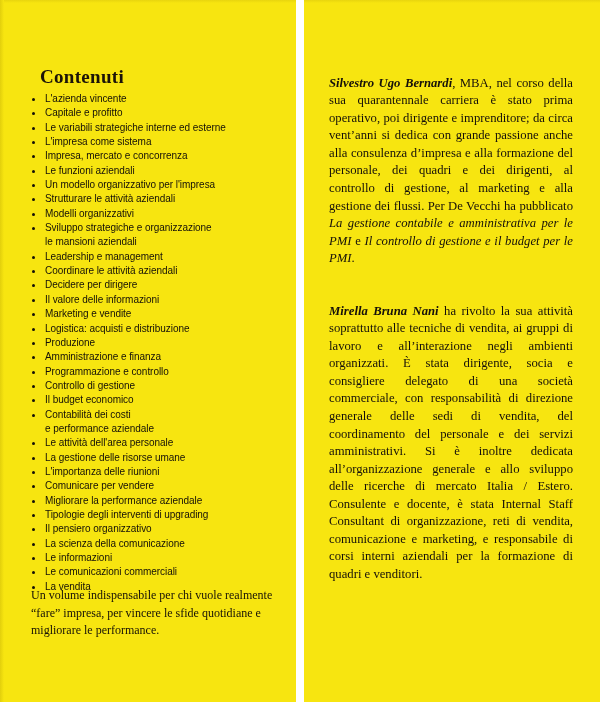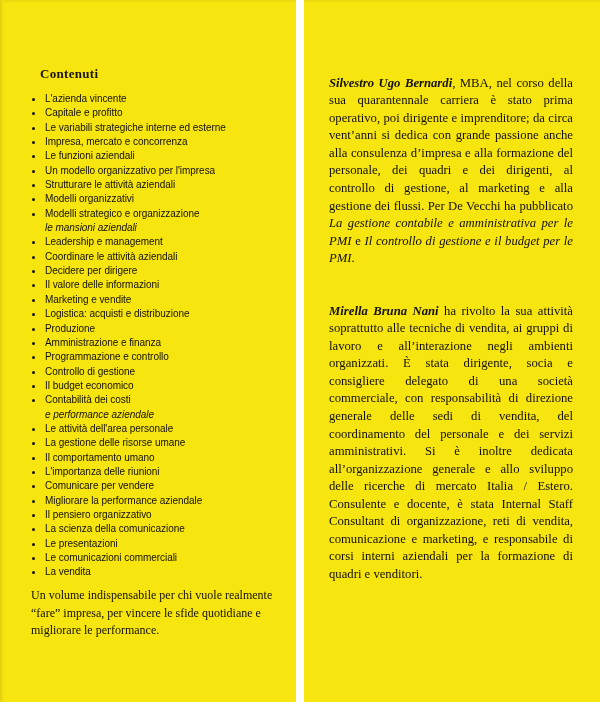--- a/index.html
+++ b/index.html
@@ -53,21 +53,21 @@
     height: 702px;
     box-sizing: border-box;
     padding: 0;
   }
   .contents-heading {
     position: absolute;
     left: 40px;
     top: 66px;
     font-family: "Liberation Serif", serif;
     font-weight: bold;
-    font-size: 13px;
+    font-size: 19px;
     letter-spacing: 0.3px;
     color: #1c1408;
   }
   .contents-list {
     position: absolute;
     left: 31px;
     top: 92px;
     width: 258px;
     list-style: none;
     margin: 0;
@@ -87,21 +87,20 @@
     position: absolute;
     left: 1px;
     top: 6px;
     width: 3px;
     height: 3px;
     background: #141008;
     border-radius: 50%;
   }
   .contents-list li.cont {
     padding-left: 14px;
-    font-style: italic;
   }
   .blurb {
     position: absolute;
     left: 31px;
     top: 587px;
     width: 252px;
     font-family: "Liberation Serif", serif;
     font-size: 12px;
     line-height: 17.6px;
     color: #161107;
@@ -147,49 +146,50 @@
   <div class="edge-left"></div>
 
   <div class="left-panel">
 
     <div class="contents-heading">Contenuti</div>
 
     <ul class="contents-list" id="contents-list">
         <li class="bulleted">L'azienda vincente</li>
         <li class="bulleted">Capitale e profitto</li>
         <li class="bulleted">Le variabili strategiche interne ed esterne</li>
+        <li class="bulleted">L'impresa come sistema</li>
         <li class="bulleted">Impresa, mercato e concorrenza</li>
         <li class="bulleted">Le funzioni aziendali</li>
         <li class="bulleted">Un modello organizzativo per l'impresa</li>
         <li class="bulleted">Strutturare le attività aziendali</li>
         <li class="bulleted">Modelli organizzativi</li>
-        <li class="bulleted">Modelli strategico e organizzazione</li>
+        <li class="bulleted">Sviluppo strategiche e organizzazione</li>
         <li class="cont">le mansioni aziendali</li>
         <li class="bulleted">Leadership e management</li>
         <li class="bulleted">Coordinare le attività aziendali</li>
         <li class="bulleted">Decidere per dirigere</li>
         <li class="bulleted">Il valore delle informazioni</li>
         <li class="bulleted">Marketing e vendite</li>
         <li class="bulleted">Logistica: acquisti e distribuzione</li>
         <li class="bulleted">Produzione</li>
         <li class="bulleted">Amministrazione e finanza</li>
         <li class="bulleted">Programmazione e controllo</li>
         <li class="bulleted">Controllo di gestione</li>
         <li class="bulleted">Il budget economico</li>
         <li class="bulleted">Contabilità dei costi</li>
         <li class="cont">e performance aziendale</li>
         <li class="bulleted">Le attività dell'area personale</li>
         <li class="bulleted">La gestione delle risorse umane</li>
-        <li class="bulleted">Il comportamento umano</li>
         <li class="bulleted">L'importanza delle riunioni</li>
         <li class="bulleted">Comunicare per vendere</li>
         <li class="bulleted">Migliorare la performance aziendale</li>
+        <li class="bulleted">Tipologie degli interventi di upgrading</li>
         <li class="bulleted">Il pensiero organizzativo</li>
         <li class="bulleted">La scienza della comunicazione</li>
-        <li class="bulleted">Le presentazioni</li>
+        <li class="bulleted">Le informazioni</li>
         <li class="bulleted">Le comunicazioni commerciali</li>
         <li class="bulleted">La vendita</li>
       </ul>
 
     <div class="blurb">Un volume indispensabile per chi vuole realmente “fare” impresa, per vincere le sfide quotidiane e migliorare le performance.</div>
   </div>
 
   <div class="fold-line"></div>
 
   <div class="right-panel">

